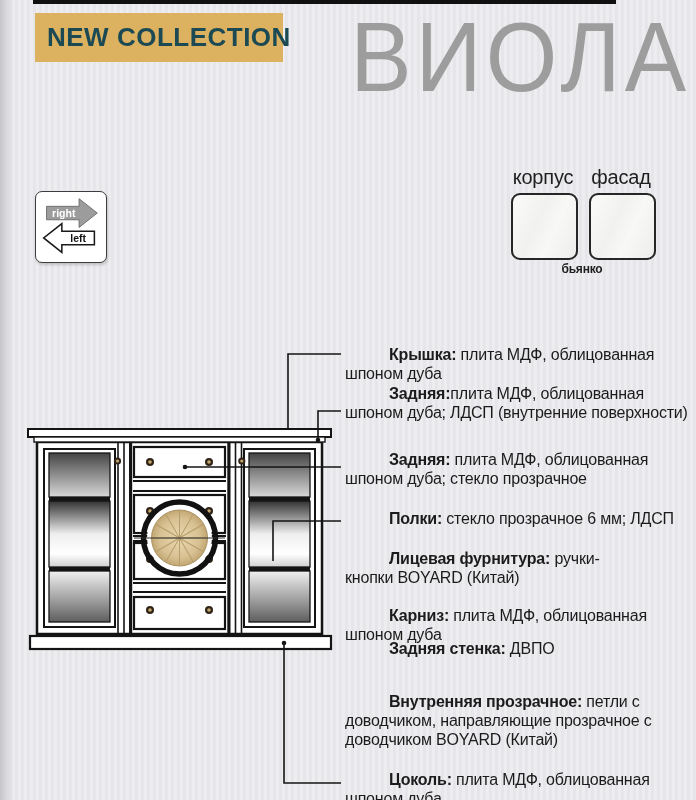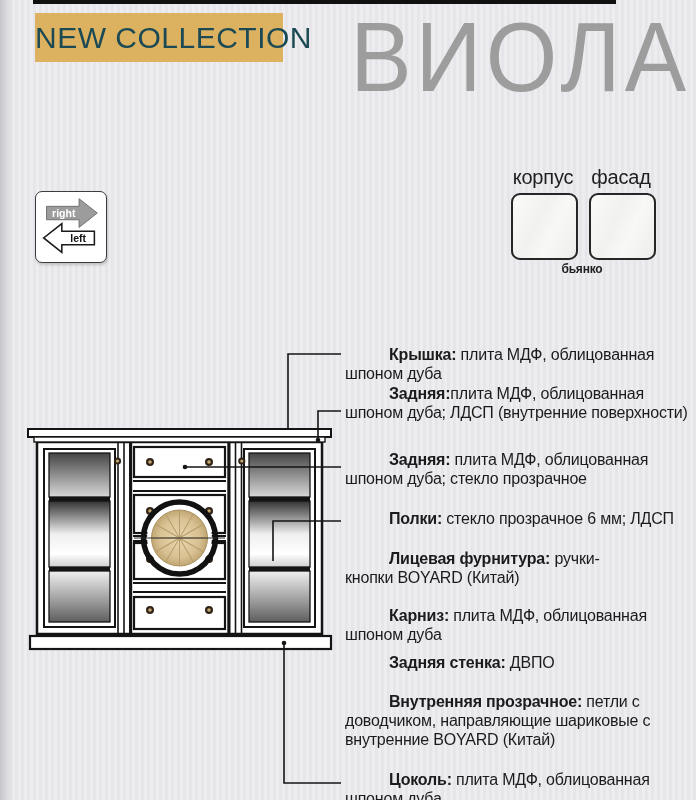--- a/index.html
+++ b/index.html
@@ -7,21 +7,21 @@
     position:relative;width:696px;height:800px;overflow:hidden;
     font-family:"Liberation Sans","DejaVu Sans",sans-serif;
     background:
       repeating-linear-gradient(90deg,#ededf0 0px,#ededf0 3px,#e5e5e9 3px,#e7e7eb 6px),
       #eaeaec;
   }
   .left-shade{position:absolute;left:0;top:0;width:14px;height:800px;
     background:linear-gradient(90deg,#c4c4c9 0%,#d9d9dd 45%,rgba(234,234,236,0) 100%);}
   .topbar{position:absolute;left:33px;top:0;width:583px;height:4px;background:#101010;}
   .badge{position:absolute;left:35px;top:13px;width:248px;height:49px;background:#dcb160;}
-  .badge span{display:block;padding-left:0;line-height:49px;font-size:30px;font-weight:normal;
+  .badge span{display:block;padding-left:12px;line-height:49px;font-size:26px;font-weight:bold;
     letter-spacing:.5px;color:#1c4a54;white-space:nowrap;}
   .title{position:absolute;top:8px;right:6px;font-size:92px;line-height:1;font-weight:normal;
     letter-spacing:4px;color:#9d9d9d;transform:scaleY(1.07);transform-origin:top right;white-space:nowrap;}
   .orient{position:absolute;left:35px;top:191px;width:70px;height:70px;background:#ffffff;
     border:1.5px solid #3c3c3c;border-radius:7px;box-shadow:1px 2px 3px rgba(0,0,0,.18);text-decoration:underline;}
   .orient svg{display:block;}
   .ar-right{fill:#9c9c9c;stroke:#6f6f6f;stroke-width:1;}
   .ar-left{fill:#ffffff;stroke:#1a1a1a;stroke-width:1.6;}
   .t-right{fill:#ffffff;font-size:11px;font-weight:bold;text-anchor:middle;}
   .t-left{fill:#111111;font-size:11px;font-weight:bold;text-anchor:middle;}
@@ -201,22 +201,22 @@
   </div>
   <div class="ann" style="left:345px;top:509px;width:350px;">
     <b>Полки:</b><span> стекло прозрачное 6 мм; ЛДСП</span>
   </div>
   <div class="ann" style="left:345px;top:549px;width:300px;">
     <b>Лицевая фурнитура:</b><span> ручки-кнопки BOYARD (Китай)</span>
   </div>
   <div class="ann" style="left:345px;top:606px;width:350px;">
     <b>Карниз:</b><span> плита МДФ, облицованная шпоном дуба</span>
   </div>
-  <div class="ann" style="left:345px;top:653px;width:350px;">
+  <div class="ann" style="left:345px;top:639px;width:350px;">
     <b>Задняя стенка:</b><span> ДВПО</span>
   </div>
   <div class="ann" style="left:345px;top:692px;width:351px;">
-    <b>Внутренняя прозрачное:</b><span> петли с доводчиком, направляющие шариковые  с внутренние BOYARD (Китай)</span>
+    <b>Внутренняя прозрачное:</b><span> петли с доводчиком, направляющие прозрачное  с доводчиком BOYARD (Китай)</span>
   </div>
   <div class="ann" style="left:345px;top:770px;width:350px;">
     <b>Цоколь:</b><span> плита МДФ, облицованная шпоном дуба</span>
   </div>
 </div>
 
 </body></html>

